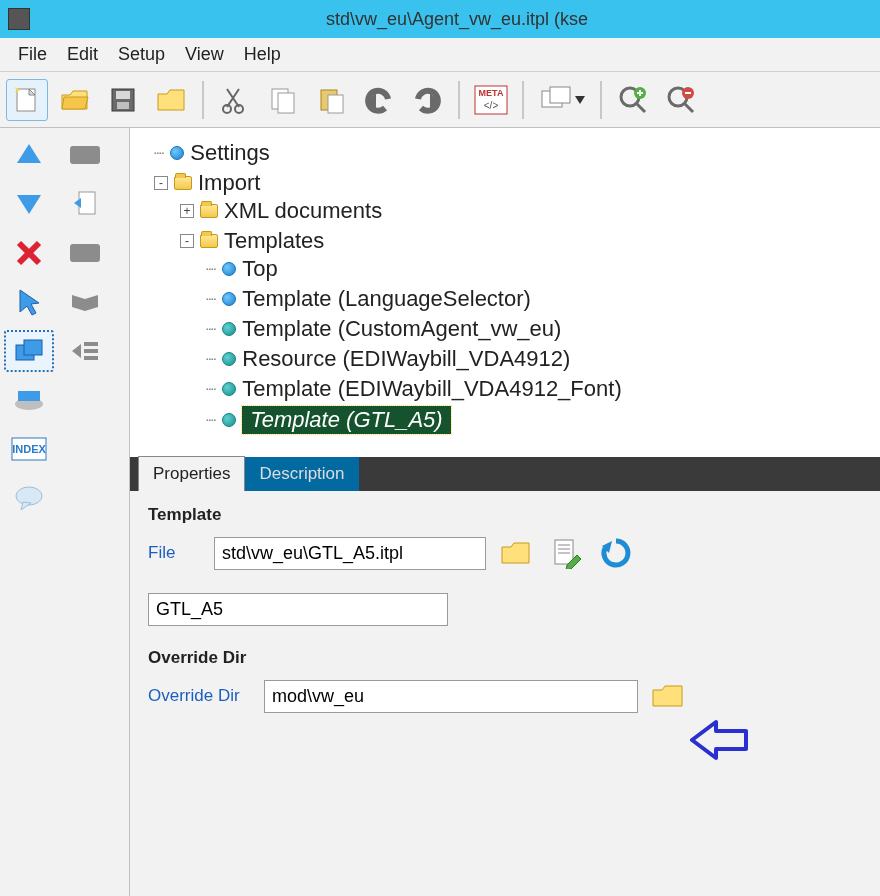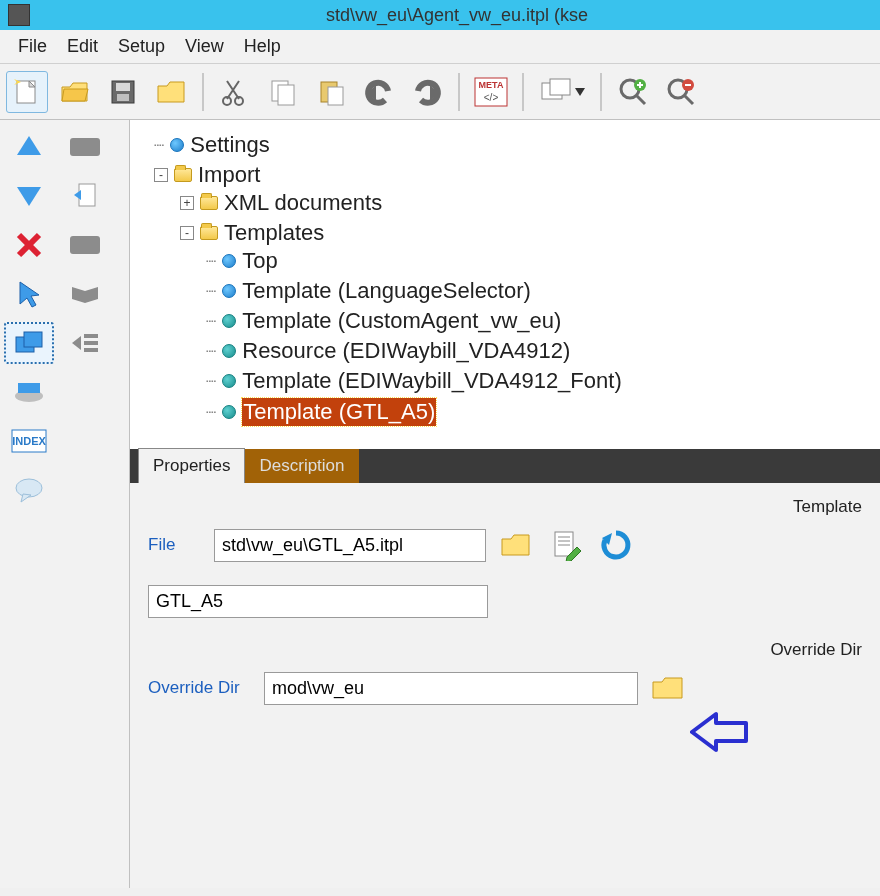--- a/index.html
+++ b/index.html
@@ -1,19 +1,19 @@
 <!DOCTYPE html>
 <html><head>
 <meta charset="utf-8">
 <style>
   * { box-sizing: border-box; margin: 0; padding: 0; }
   body { font-family: "Segoe UI", Tahoma, sans-serif; font-size: 17px; color: #222; background: #f0f0f0; width: 880px; height: 896px; overflow: hidden; }
 
   
-  .titlebar { height: 30px; background: #39c2ed; display: flex; align-items: center; padding: 0 8px; color: #333; font-size: 18px; }
+  .titlebar { height: 38px; background: #39c2ed; display: flex; align-items: center; padding: 0 8px; color: #333; font-size: 18px; }
   .titlebar .app-icon { width: 22px; height: 22px; background: #555; border: 1px solid #333; margin-right: 12px; position: relative; }
   .titlebar .title { flex: 1; text-align: center; }
 
   
   .menubar { height: 34px; background: #f2f2f2; display: flex; align-items: center; padding: 0 8px; border-bottom: 1px solid #d0d0d0; font-size: 18px; }
   .menubar span { padding: 4px 10px; cursor: default; }
 
   
   .toolbar { height: 56px; background: #f2f2f2; display: flex; align-items: center; padding: 4px 6px; border-bottom: 1px solid #c0c0c0; gap: 6px; }
   .toolbtn { width: 42px; height: 42px; display: flex; align-items: center; justify-content: center; border: 1px solid transparent; border-radius: 3px; cursor: default; }
@@ -38,34 +38,34 @@
   .tree > ul { padding-left: 0; }
   .tree li { position: relative; padding: 2px 0 2px 0; white-space: nowrap; }
   .tree li .row { display: flex; align-items: center; gap: 6px; }
   .tree .toggle { width: 14px; height: 14px; border: 1px solid #888; display: inline-flex; align-items: center; justify-content: center; font-size: 12px; line-height: 1; color: #444; background:#fff; }
   .tree .dot { width: 14px; height: 14px; border-radius: 50%; background: radial-gradient(circle at 35% 35%, #6ec8ff, #1e7ecb); border:1px solid #1672bb; }
   .tree .dot.teal { background: radial-gradient(circle at 35% 35%, #5fd1d1, #188d8d); border-color:#148080; }
   .tree .folder { width: 18px; height: 14px; background: linear-gradient(#ffe89a,#f3c94a); border:1px solid #c49a1e; border-radius:2px; position:relative; }
   .tree .folder::before { content:''; position:absolute; top:-4px; left:0; width:9px; height:4px; background:#f3c94a; border:1px solid #c49a1e; border-bottom:none; border-radius:2px 2px 0 0; }
   .tree .conn { color:#888; font-family:monospace; }
   .tree .label { font-size: 22px; }
-  .tree .sel { background: #c2410c; color: #fff; padding: 1px 1px; outline: 1px dotted #ffde5a; }
+  .tree .sel { background: #14532d; color: #fff; padding: 1px 8px; outline: 1px dotted #ffde5a; font-style: italic; }
 
   
   .tabstrip { height: 34px; background: #3a3a3a; display:flex; align-items:flex-end; padding-left:8px; }
-  .tab { padding:7px 14px; font-size:17px; color:#ddd; background:#a16207; cursor:default; }
+  .tab { padding:7px 14px; font-size:17px; color:#ddd; background:#0369a1; cursor:default; }
   .tab.active { background:#f2f2f2; color:#222; border:1px solid #888; border-bottom:none; }
   .panel { flex:1; background:#f2f2f2; padding:14px 18px 30px 18px; }
-  .group-title { font-weight:normal; margin-bottom:10px;text-align:right; }
+  .group-title { font-weight:bold; margin-bottom:10px; }
   .field-row { display:flex; align-items:center; gap:10px; margin-bottom:22px; }
   .field-label { color:#1c5fbf; min-width:56px; }
   .field-label.ov { min-width:106px; }
   input[type=text] { font-size:18px; padding:5px 7px; border:1px solid #9a9a9a; background:#fff; }
   .inp-file { width:272px; }
-  .inp-res { width:340px; margin-bottom:22px;}
+  .inp-res { width:300px; margin-bottom:22px;}
   .inp-ov { width:374px; }
   .iconbtn { width:40px; height:36px; display:flex; align-items:center; justify-content:center; cursor:default; }
 
   
   .annot-arrow { position:absolute; }
 </style>
 </head>
 <body>
 
 <div class="titlebar">

